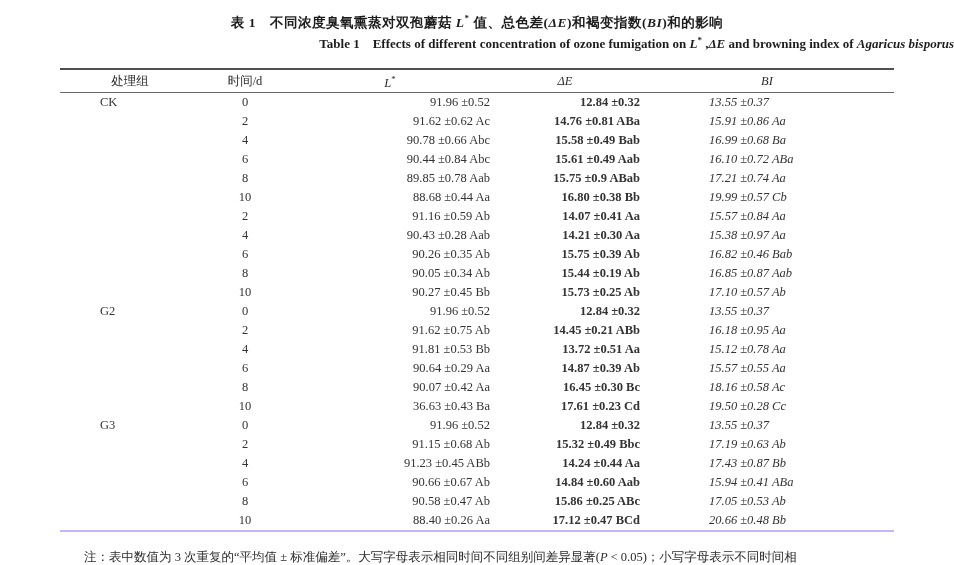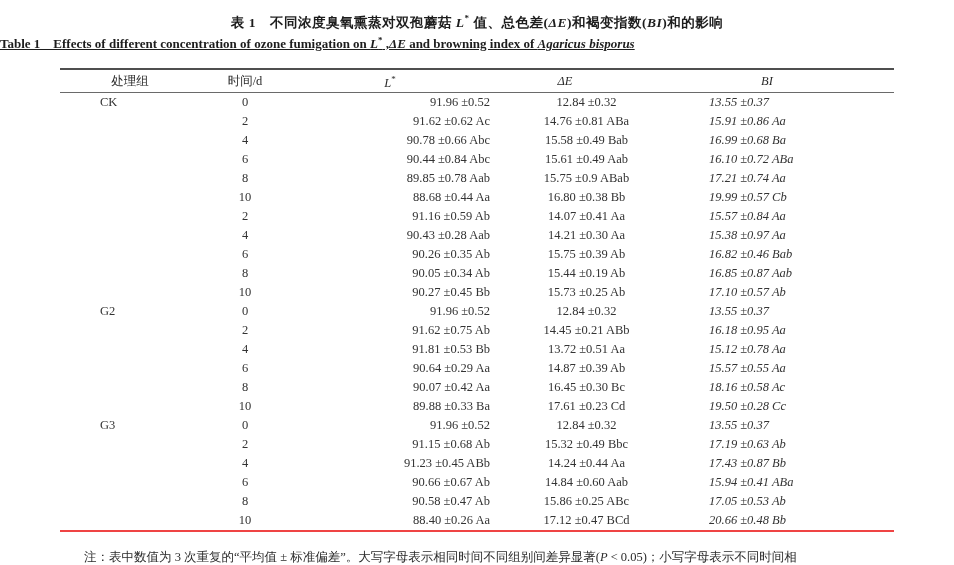--- a/index.html
+++ b/index.html
@@ -14,37 +14,36 @@
   .title-cn{
     padding-top:9px;
     text-align:center;
     font-size:13.5px;
     font-weight:bold;
     color:#1d1d1d;
     letter-spacing:0.5px;
     line-height:18px;
   }
   .title-en{
-    text-align:left;
+    text-align:right;
     font-size:13px;
     font-weight:bold;
     color:#1d1d1d;
     line-height:16px;
     margin-bottom:2px;
-    text-decoration:underline;
   }
   .it{font-style:italic;}
   sup{font-size:9px;}
   table.data{
     width:834px;
     margin:16px auto;
     border-collapse:collapse;
     table-layout:fixed;
     border-top:2px solid #4f4f4f;
-    border-bottom:2px solid #ef4444;
+    border-bottom:2px solid #c4b5fd;
     font-size:12.5px;
     color:#333333;
   }
   col.c0{width:140px;}
   col.c1{width:90px;}
   col.c2{width:200px;}
   col.c3{width:150px;}
   col.c4{width:254px;}
   thead th{
     font-weight:normal;
@@ -60,21 +59,21 @@
   tbody td{
     height:19px;
     line-height:19px;
     padding:0;
     white-space:nowrap;
     font-size:12.5px;
   }
   tbody td.c0{padding-left:40px;text-align:left;}
   tbody td.c1{text-align:center;}
   tbody td.c2{padding-left:64px;text-align:right;}
-  tbody td.c3{padding-left:43px;text-align:center;}
+  tbody td.c3{padding-left:43px;text-align:right;font-weight:bold;}
   tbody td.c4{padding-left:69px;text-align:left;font-style:italic;}
   .footnote{
     width:836px;
     margin:4px auto 0 auto;
     font-size:12.5px;
     line-height:18px;
     color:#2b2b2b;
   }
   .footnote .line1{text-indent:2em;}
   .footnote .line2{text-indent:0;}
@@ -214,21 +213,21 @@
         <tr>
           <td class="c0"></td>
           <td class="c1">8</td>
           <td class="c2">90.07 ±0.42 Aa</td>
           <td class="c3">16.45 ±0.30 Bc</td>
           <td class="c4">18.16 ±0.58 Ac</td>
         </tr>
         <tr>
           <td class="c0"></td>
           <td class="c1">10</td>
-          <td class="c2">89.88 ±0.33 Ba</td>
+          <td class="c2">36.63 ±0.43 Ba</td>
           <td class="c3">17.61 ±0.23 Cd</td>
           <td class="c4">19.50 ±0.28 Cc</td>
         </tr>
         <tr>
           <td class="c0">G3</td>
           <td class="c1">0</td>
           <td class="c2">91.96 ±0.52</td>
           <td class="c3">12.84 ±0.32</td>
           <td class="c4">13.55 ±0.37</td>
         </tr>

